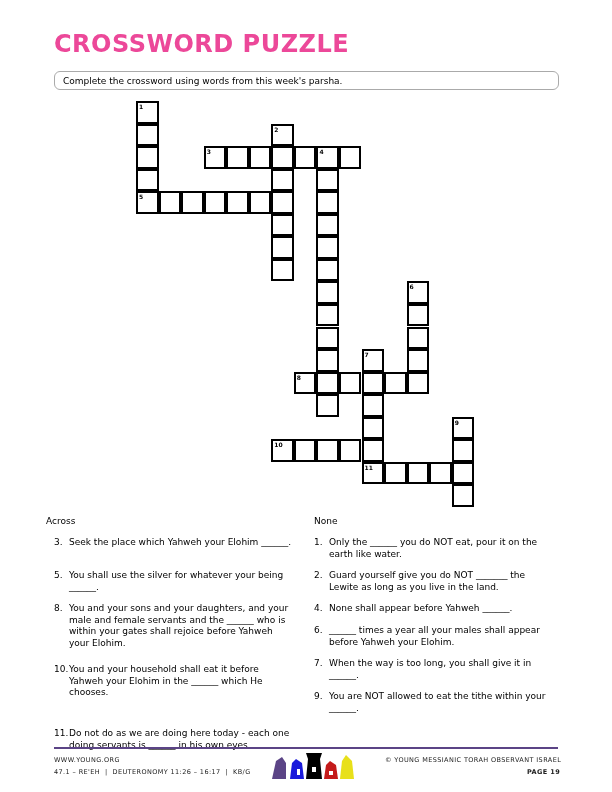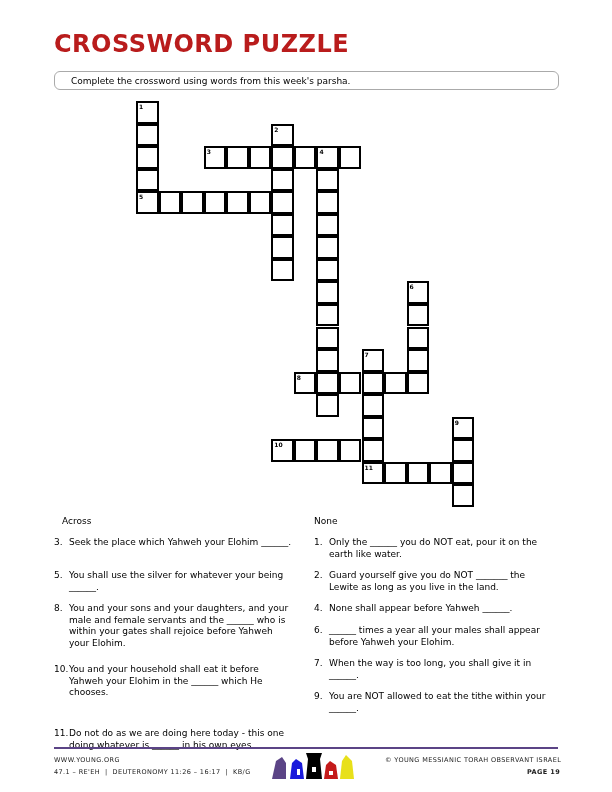--- a/index.html
+++ b/index.html
@@ -1,22 +1,22 @@
 <!DOCTYPE html>
 <html><head>
 <meta charset="utf-8">
 <style>
   html, body { margin:0; padding:0; background:#fff; }
   body { width:612px; height:792px; position:relative; overflow:hidden;
          font-family:"DejaVu Sans", sans-serif; color:#000; }
   .title { position:absolute; left:54px; top:30px; font-family:"DejaVu Sans", sans-serif;
-           font-weight:bold; font-size:24px; letter-spacing:0.5px; color:#b91c1c; }
+           font-weight:bold; font-size:24px; letter-spacing:0.5px; color:#ec4899; }
   .instr { position:absolute; left:54px; top:71px; width:502px; height:19px;
            border:1px solid #aaa; border-radius:6px; font-size:9px; line-height:19px;
-           padding-left:16px; box-sizing:border-box; width:505px; }
+           padding-left:8px; box-sizing:border-box; width:505px; }
   .grid { position:absolute; left:0; top:0; }
   .cell { position:absolute; width:22.5px; height:22.5px; border:2.5px solid #000;
           box-sizing:border-box; background:#fff; }
   .cell .num { position:absolute; left:1px; top:0px; font-size:6px; line-height:7px; font-weight:bold; }
   .sect-title { position:absolute; font-size:9px; top:516px; }
   .clue { position:absolute; font-size:9px; line-height:11.5px; width:240px; }
   .clue .n { position:absolute; left:0; top:0; }
   .clue .t { margin-left:15px; display:block; }
   .footer-rule { position:absolute; left:54px; top:747px; width:504px; height:2px; background:#5b4486; }
   .f-small { position:absolute; font-size:6.5px; letter-spacing:0.4px; color:#222; }
@@ -105,21 +105,21 @@
       <span class="num">10</span>
     </div>
     <div class="cell" style="left: 293.85px; top: 439.25px;"></div>
     <div class="cell" style="left: 316.4px; top: 439.25px;"></div>
     <div class="cell" style="left: 338.95px; top: 439.25px;"></div>
     <div class="cell" style="left: 384.05px; top: 461.8px;"></div>
     <div class="cell" style="left: 406.6px; top: 461.8px;"></div>
     <div class="cell" style="left: 429.15px; top: 461.8px;"></div>
   </div>
 
-<div class="sect-title" style="left:62px">Across</div>
+<div class="sect-title" style="left:46px">Across</div>
 <div class="sect-title" style="left:314px">None</div>
 
 <div id="across-clues">
     <div class="clue" style="left: 54px; top: 537px;">
       <span class="n">3.</span>
       <span class="t">Seek the place which Yahweh your Elohim ______.</span>
     </div>
     <div class="clue" style="left: 54px; top: 570px;">
       <span class="n">5.</span>
       <span class="t">You shall use the silver for whatever your being ______.</span>
@@ -127,21 +127,21 @@
     <div class="clue" style="left: 54px; top: 603px;">
       <span class="n">8.</span>
       <span class="t">You and your sons and your daughters, and your male and female servants and the ______ who is within your gates shall rejoice before Yahweh your Elohim.</span>
     </div>
     <div class="clue" style="left: 54px; top: 664px;">
       <span class="n">10.</span>
       <span class="t">You and your household shall eat it before Yahweh your Elohim in the ______ which He chooses.</span>
     </div>
     <div class="clue" style="left: 54px; top: 728px;">
       <span class="n">11.</span>
-      <span class="t">Do not do as we are doing here today - this one doing whatever is ______ in his own eyes.</span>
+      <span class="t">Do not do as we are doing here today - each one doing servants is ______ in his own eyes.</span>
     </div>
   </div>
 <div id="down-clues">
     <div class="clue" style="left: 314px; top: 537px;">
       <span class="n">1.</span>
       <span class="t">Only the ______ you do NOT eat, pour it on the earth like water.</span>
     </div>
     <div class="clue" style="left: 314px; top: 570px;">
       <span class="n">2.</span>
       <span class="t">Guard yourself give you do NOT _______ the Lewite as long as you live in the land.</span>

